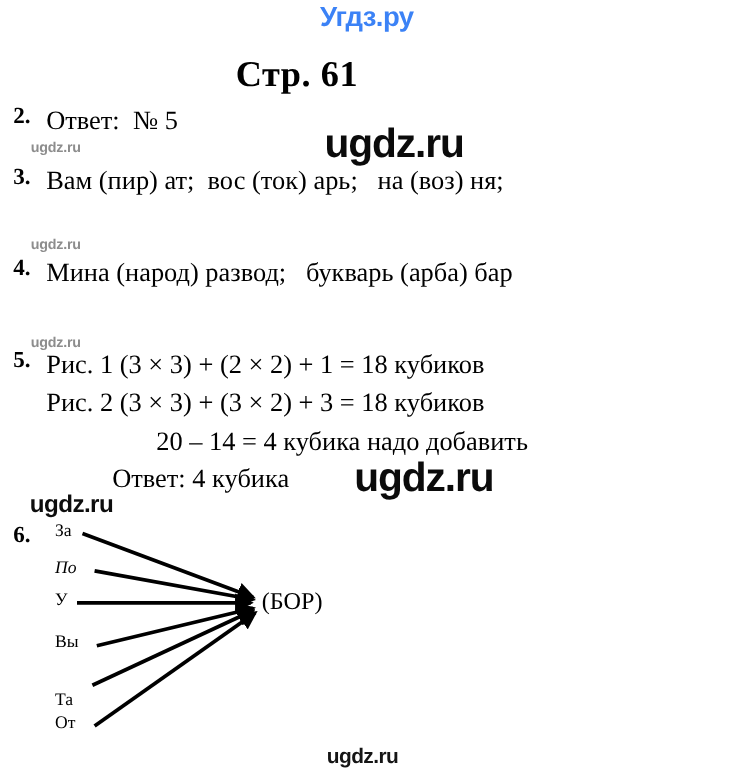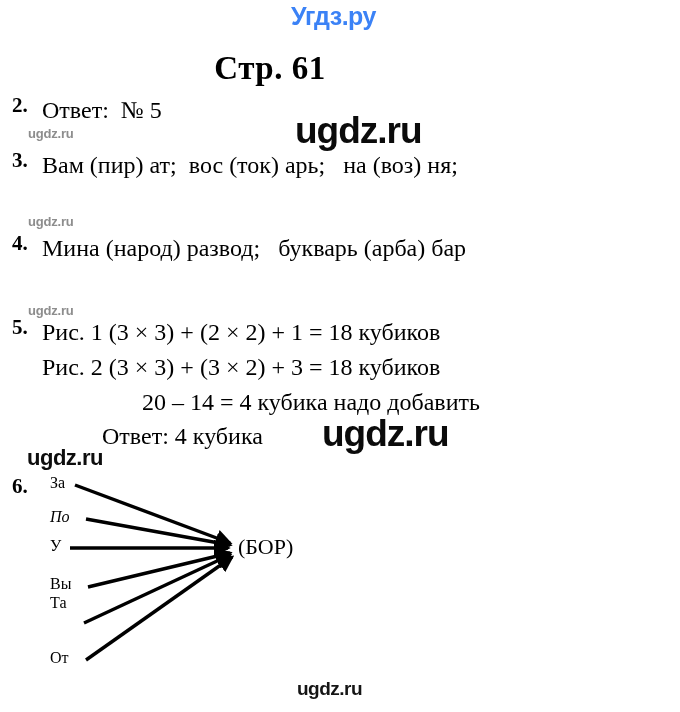--- a/index.html
+++ b/index.html
@@ -222,19 +222,19 @@
         <line x1="76" y1="115" x2="218" y2="81"></line>
         <line x1="72" y1="151" x2="218" y2="83"></line>
         <line x1="74" y1="188" x2="220" y2="85"></line>
       </g>
     </svg>
 
     <div class="prefix" style="left:38px; top:3px;">За</div>
     <div class="prefix" style="left:38px; top:37px;font-style:italic;">По</div>
     <div class="prefix" style="left:38px; top:66px;">У</div>
     <div class="prefix" style="left:38px; top:104px;">Вы</div>
-    <div class="prefix" style="left:38px; top:123px;">Та</div>
+    <div class="prefix" style="left:38px; top:157px;">Та</div>
     <div class="prefix" style="left:38px; top:178px;">От</div>
 
     <div class="target">(БОР)</div>
   </div>
 
 </div>
 
 </body></html>

